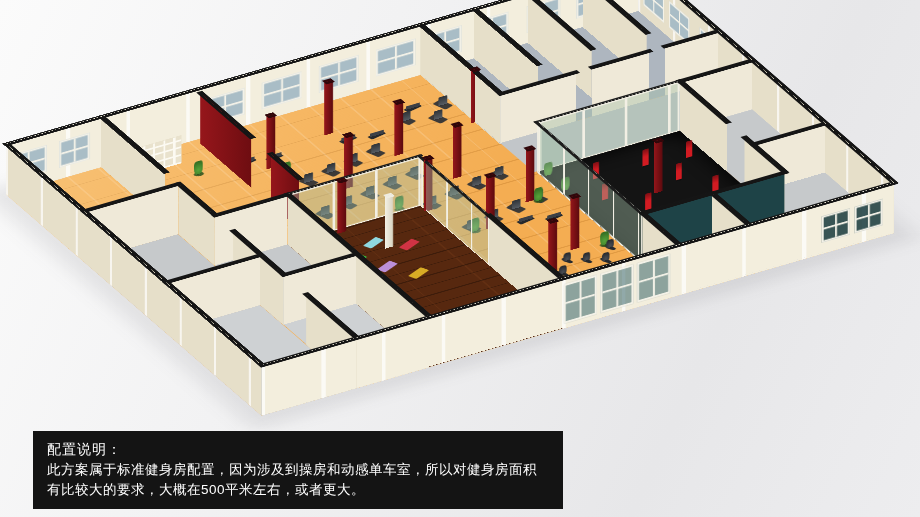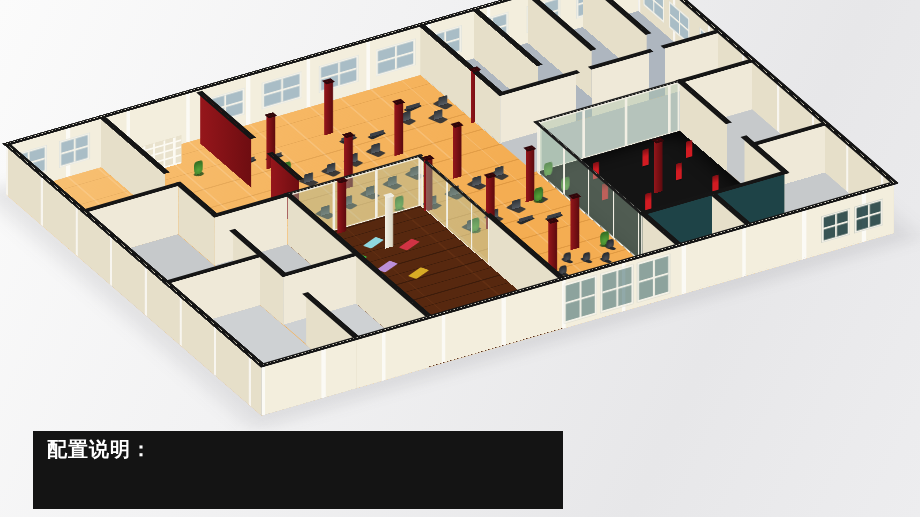--- a/index.html
+++ b/index.html
@@ -49,21 +49,21 @@
   .f-dark{background-color:#141414;box-shadow:inset 0 0 40px #000;}
   .f-gray1{background-color:#c6c9cb;}
   .f-gray2{background-color:#ced1d3;}
   .f-gray3{background-color:#c2c6c9;}
   .f-grayblue{background-color:#aeb6bf;}
   .shadow{position:absolute;background:rgba(60,60,70,.10);filter:blur(16px);}
   .caption{
     position:absolute;left:33px;top:431px;width:530px;height:78px;
     background:#141414;color:#fff;padding:8px 14px;box-sizing:border-box;
   }
-  .caption-title{font-size:20px;font-weight:bold;line-height:21px;letter-spacing:1px;}
+  .caption-title{font-size:14px;font-weight:normal;line-height:21px;letter-spacing:1px;}
   .caption-body{font-size:13.5px;line-height:20px;letter-spacing:.5px;}
 </style>
 </head>
 <body>
 
 <div class="stage">
   <div class="scene">
     <div class="world" id="world">
         <div class="shadow" style="left: -25px; top: -25px; width: 1050px; height: 750px; transform: translateZ(-2px);"></div>
         <div class="floor f-wood" style="left: 0px; top: 0px; width: 1000px; height: 700px; transform: translateZ(0.2px);"></div>
@@ -321,14 +321,15 @@
         <div class="flat" style="left: 660.5px; top: 369.5px; width: 15px; height: 11px; background: rgba(40, 80, 28, 0.85); border-radius: 50%; transform: translateZ(1.5px);"></div>
         <div class="sprite" style="left: 661px; top: 375px; width: 14px; height: 22px; background: radial-gradient(circle at 50% 35%, rgb(88, 164, 58), rgb(44, 100, 30)); border-radius: 50% 50% 30% 30%;"></div>
         <div class="flat" style="left: 632.5px; top: 525.5px; width: 15px; height: 11px; background: rgba(40, 80, 28, 0.85); border-radius: 50%; transform: translateZ(1.5px);"></div>
         <div class="sprite" style="left: 633px; top: 531px; width: 14px; height: 22px; background: radial-gradient(circle at 50% 35%, rgb(88, 164, 58), rgb(44, 100, 30)); border-radius: 50% 50% 30% 30%;"></div>
         <div class="flat" style="left: 158px; top: 6px; width: 92px; height: 40px; background: rgb(247, 243, 230); border-radius: 1px; transform: translateZ(2px);"></div>
         <div class="sprite" style="left: 158px; top: 46px; width: 92px; height: 44px; background: repeating-linear-gradient(90deg, rgb(252, 250, 242) 0px, rgb(252, 250, 242) 3px, rgba(0, 0, 0, 0) 3px, rgba(0, 0, 0, 0) 16px), repeating-linear-gradient(rgb(252, 250, 242) 0px, rgb(252, 250, 242) 3px, rgba(0, 0, 0, 0) 3px, rgba(0, 0, 0, 0) 12px) rgb(233, 226, 205); border-radius: 0px;"></div>
       </div>
   </div>
   <div class="caption">
     <div class="caption-title">配置说明：</div>
+    <div class="caption-body">此方案属于标准健身房配置，因为涉及到操房和动感单车室，所以对健身房面积有比较大的要求，大概在500平米左右，或者更大。</div>
   </div>
 </div>
 
 </body></html>

